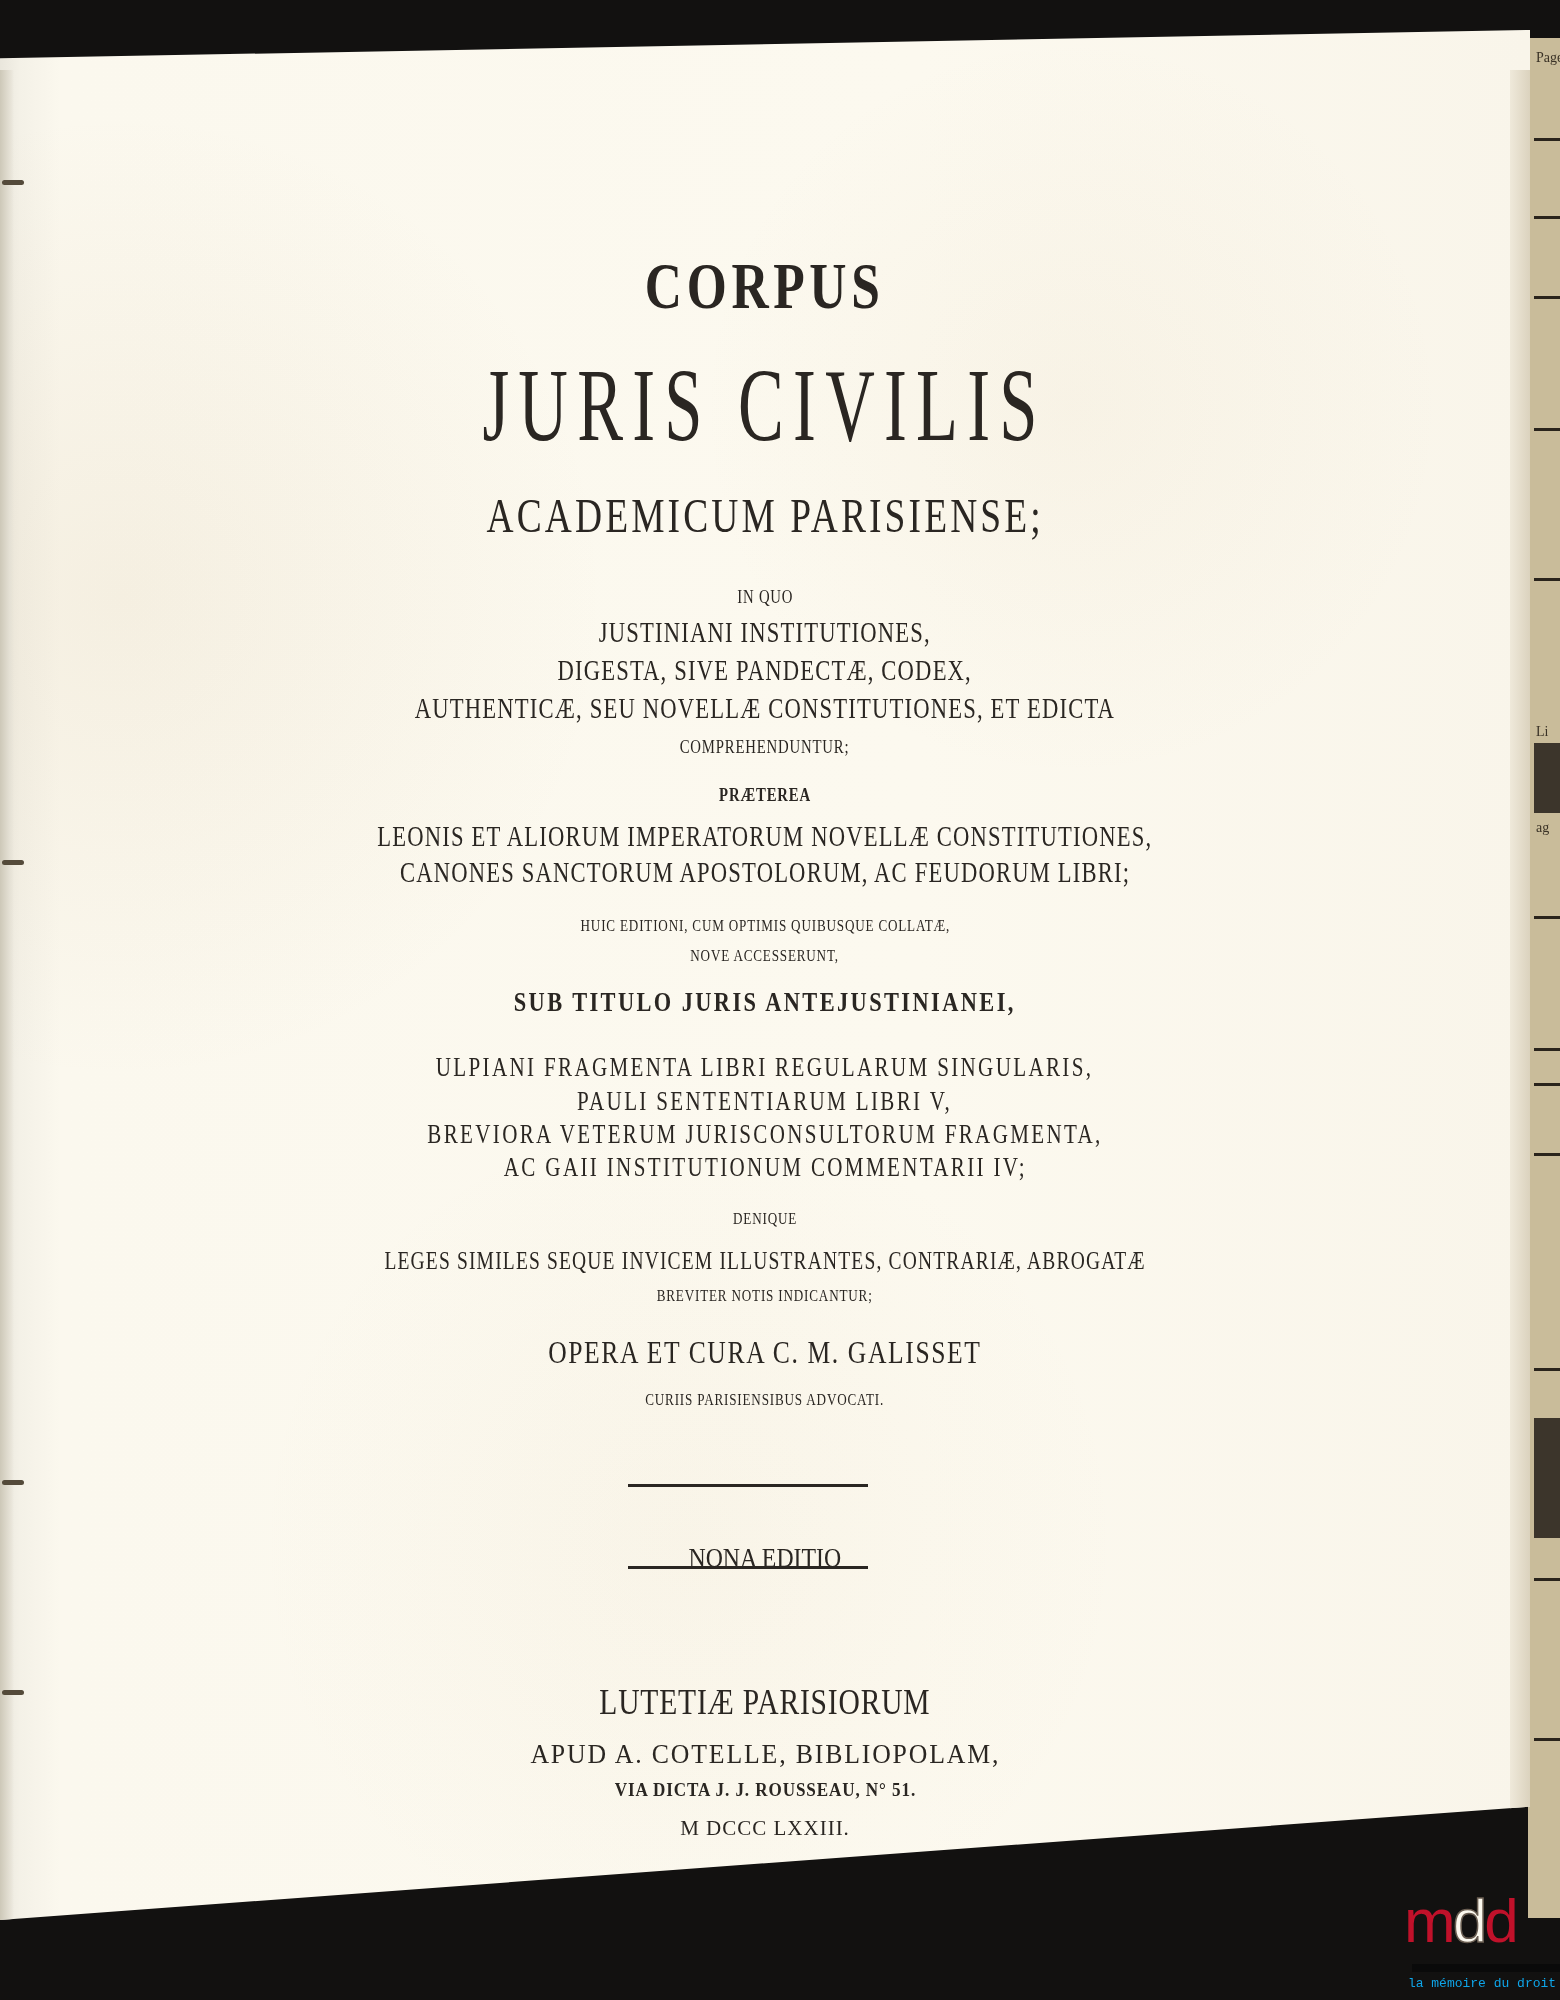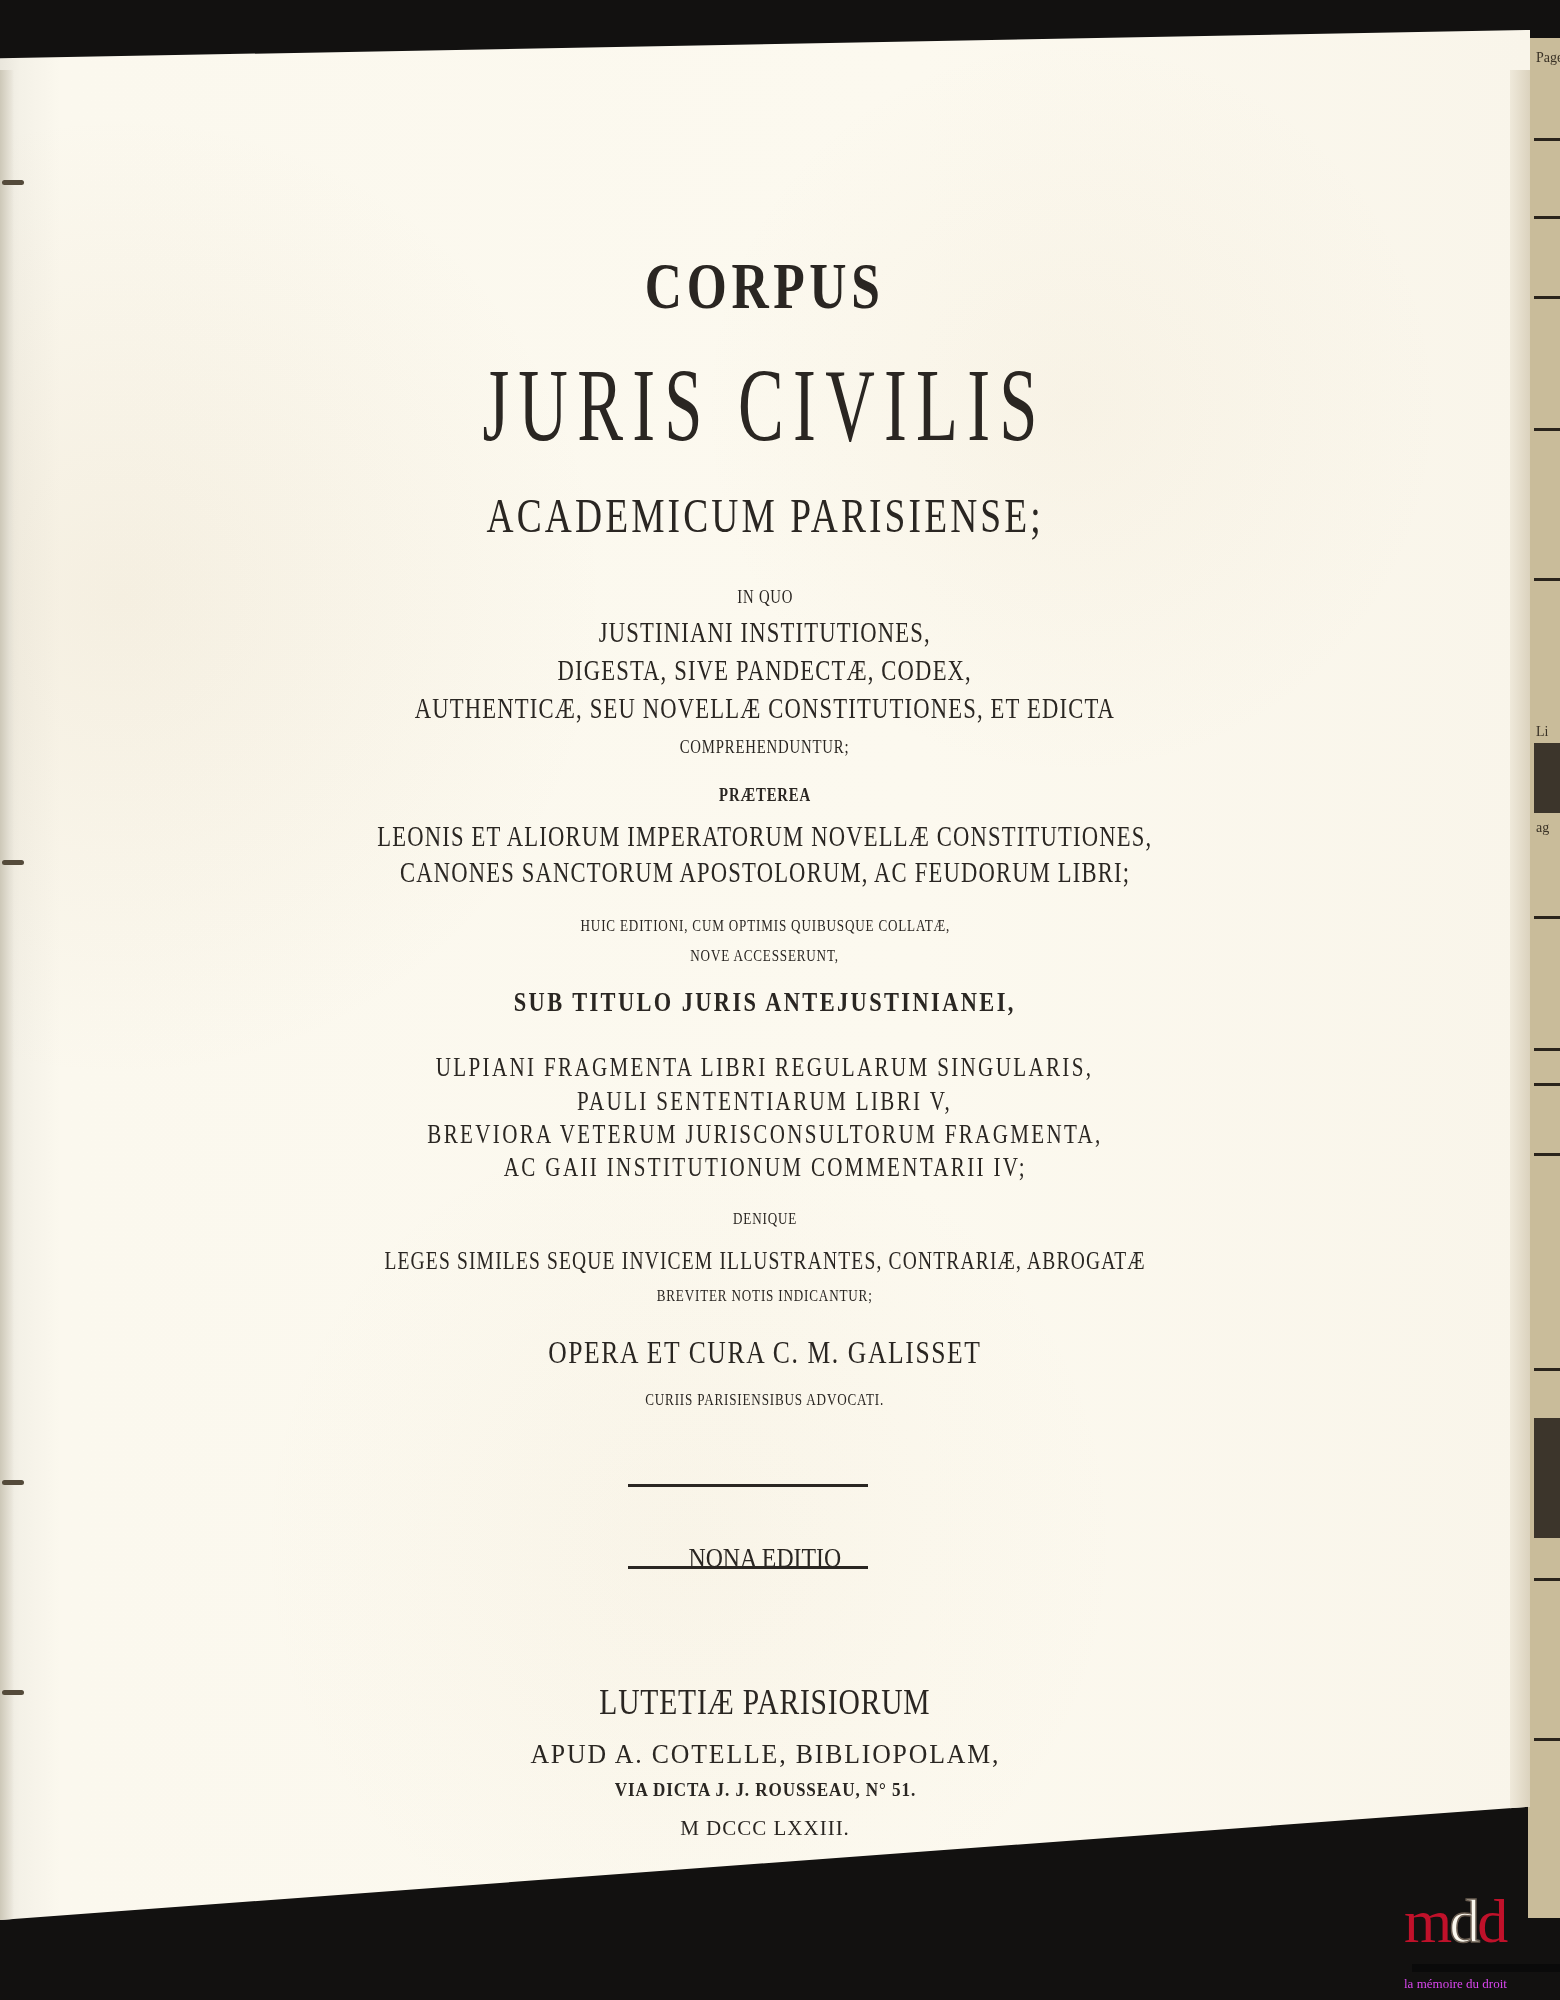--- a/index.html
+++ b/index.html
@@ -68,28 +68,28 @@
   .l-apud { font-size: 28px; letter-spacing: 2px; }
   .l-apud .condensed { transform: scaleX(0.92); }
   .l-via { font-size: 19px; letter-spacing: 1px; font-weight: bold; }
   .l-via .condensed { transform: scaleX(0.90); }
   .l-year { font-size: 21px; letter-spacing: 1px; }
 
   .rule-h { position: absolute; left: 628px; width: 240px; height: 3px; background: #2a2622; }
 
   .logo { position: absolute; left: 1404px; top: 1890px; width: 156px; height: 110px; }
   .logo-mdd {
-    position: absolute; left: 0; top: 0; font-family: Liberation Serif, serif;
+    position: absolute; left: 0; top: 0; font-family: Liberation Sans, sans-serif;
     font-size: 62px; line-height: 1; letter-spacing: -3px; color: #c0112a;
   }
   .logo-mdd .outline { color: #fbf8ee; -webkit-text-stroke: 1.5px #6a5e52; }
   .logo-bar { position: absolute; left: 8px; top: 74px; width: 148px; height: 8px; background: #0a0a0a; }
   .logo-tag {
-    position: absolute; left: 0; top: 86px; width: 156px; text-align: left;
-    font-family: Liberation Serif, serif; font-size: 13px; color: #d946ef; white-space: nowrap;
+    position: absolute; left: 0; top: 86px; width: 156px; text-align: center;
+    font-family: Liberation Mono, monospace; font-size: 13px; color: #0ea5e9; white-space: nowrap;
   }
 </style>
 </head>
 <body>
 
 <div class="edge-strip">
   <span class="tab-label" style="top:12px">Page</span>
   <div class="rule" style="top:100px"></div>
   <div class="rule" style="top:178px"></div>
   <div class="rule" style="top:258px"></div>

